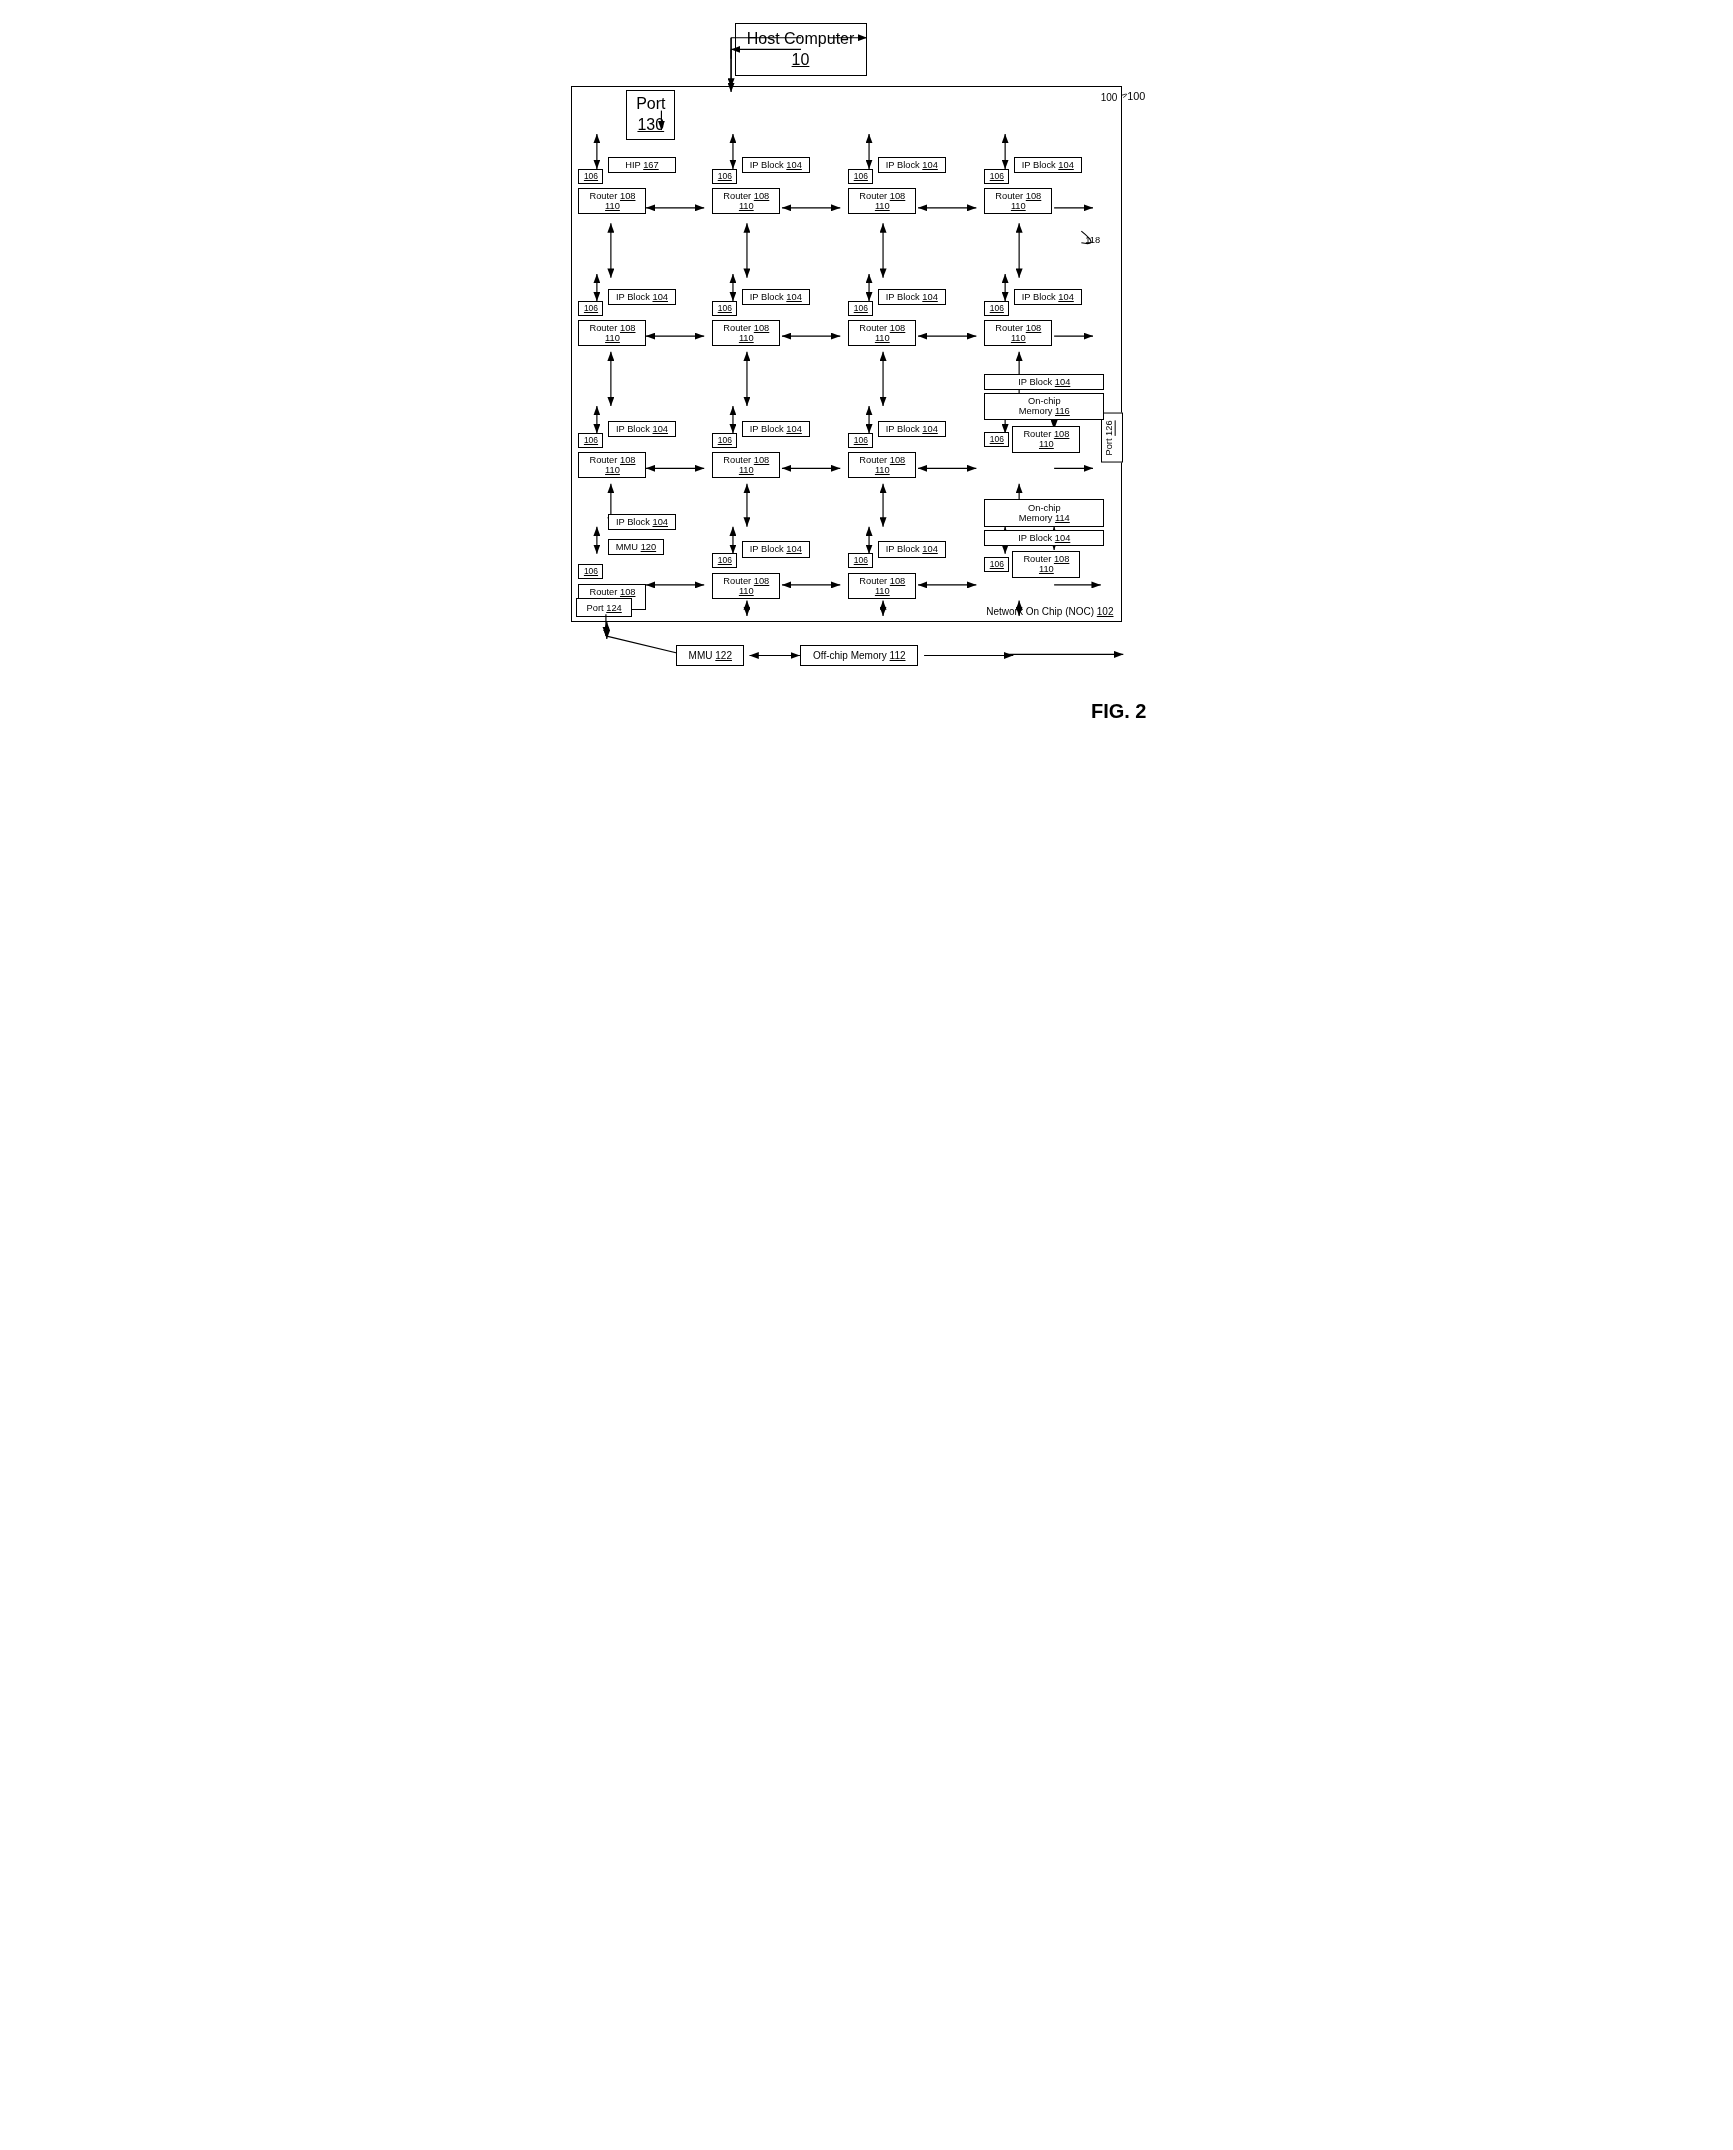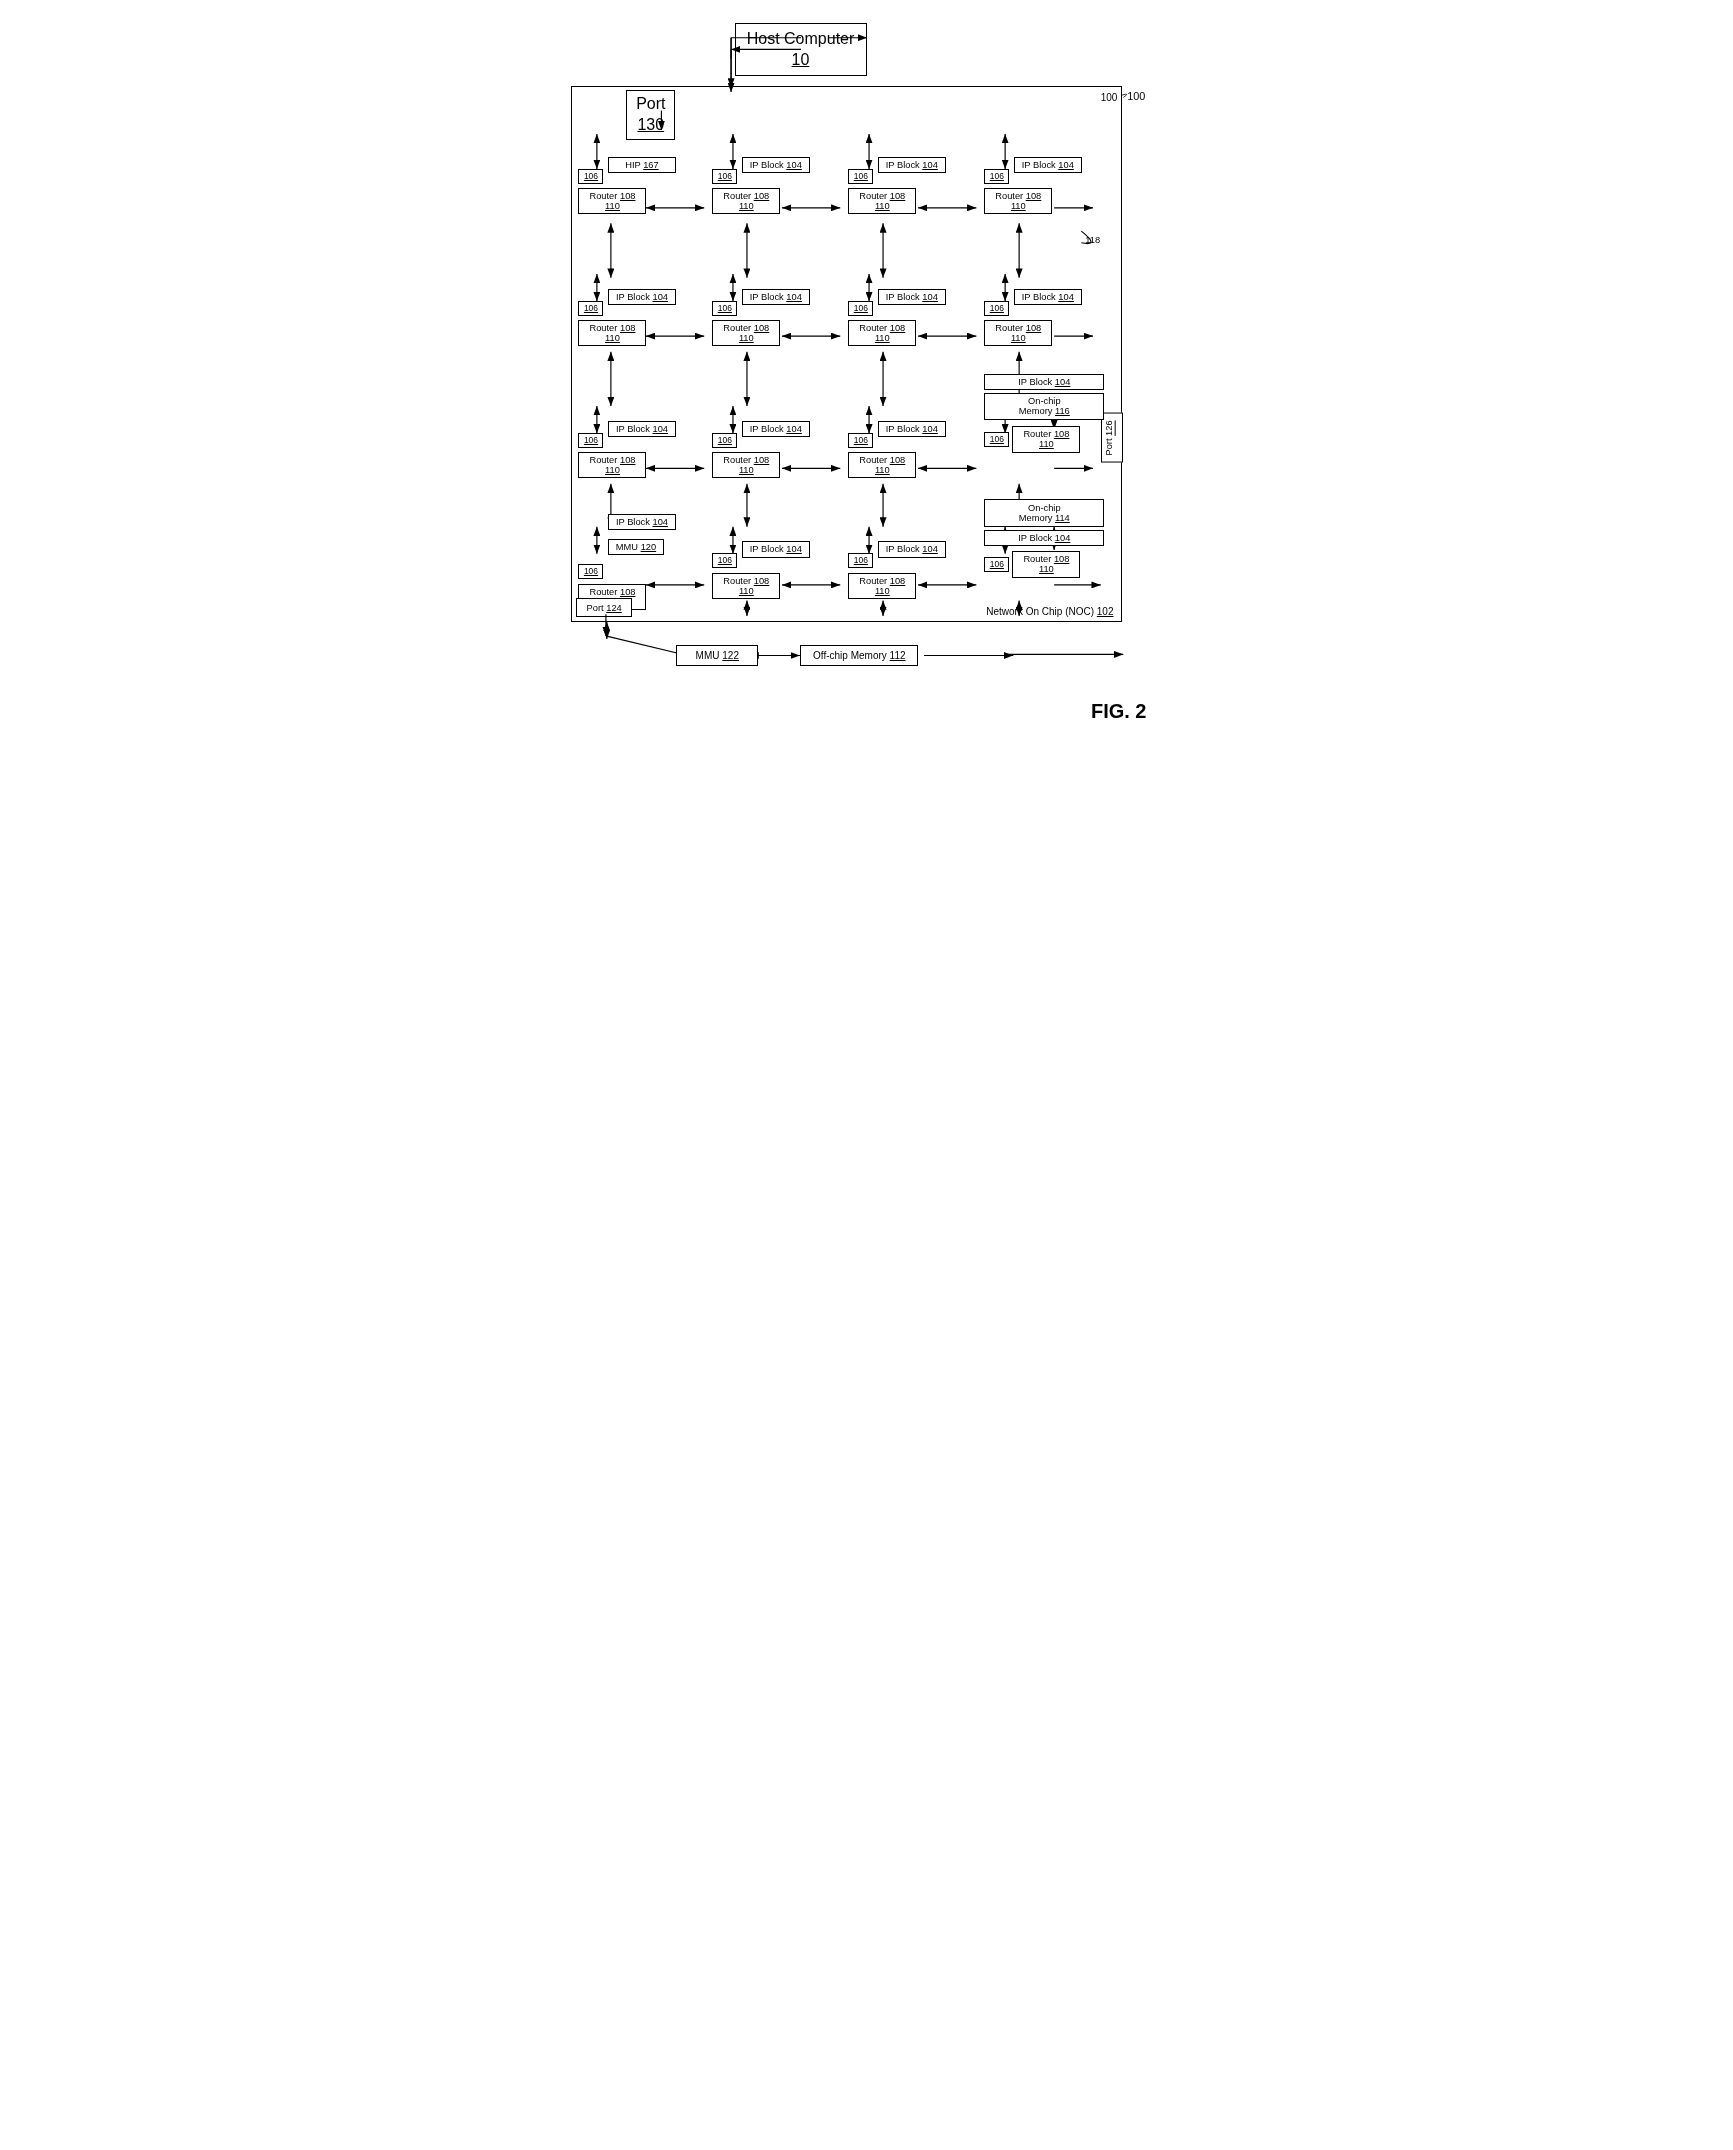--- a/index.html
+++ b/index.html
@@ -401,21 +401,21 @@
           </marker>
       </defs>
 
       <line x1="46" y1="0" x2="150" y2="25" stroke="#000" stroke-width="1.5" marker-end="url(#arr2)"></line>
 
       <line x1="230" y1="25" x2="295" y2="25" stroke="#000" stroke-width="1.5" marker-end="url(#arr2)" marker-start="url(#arr2s)"></line>
 
       <line x1="455" y1="25" x2="570" y2="25" stroke="#000" stroke-width="1.5" marker-end="url(#arr2)"></line>
     </svg>
 
-    <div style="position:absolute;left:105px;top:9.3px;border:1.6px solid #000;padding:3.9px 7.8px;width:82px;text-align:center;font-size:10px;background:#fff;">
+    <div style="position:absolute;left:105px;top:9.3px;border:1.6px solid #000;padding:3.9px 7.8px;width:68px;text-align:center;font-size:10px;background:#fff;">
       MMU <span class="underline">122</span>
     </div>
     <div style="position:absolute;left:229px;top:9.3px;border:1.6px solid #000;padding:3.9px 7.8px;width:118px;text-align:center;font-size:10px;background:#fff;">
       Off-chip Memory <span class="underline">112</span>
     </div>
   </div>
 
   <div style="position:absolute;top:684px;right:23px;font-size:20px;font-weight:bold;">FIG. 2</div>
 
   <svg style="position:absolute;top:0;left:0;width:606px;height:699px;pointer-events:none;" overflow="visible" viewBox="0 0 780 900" width="606" height="699">

